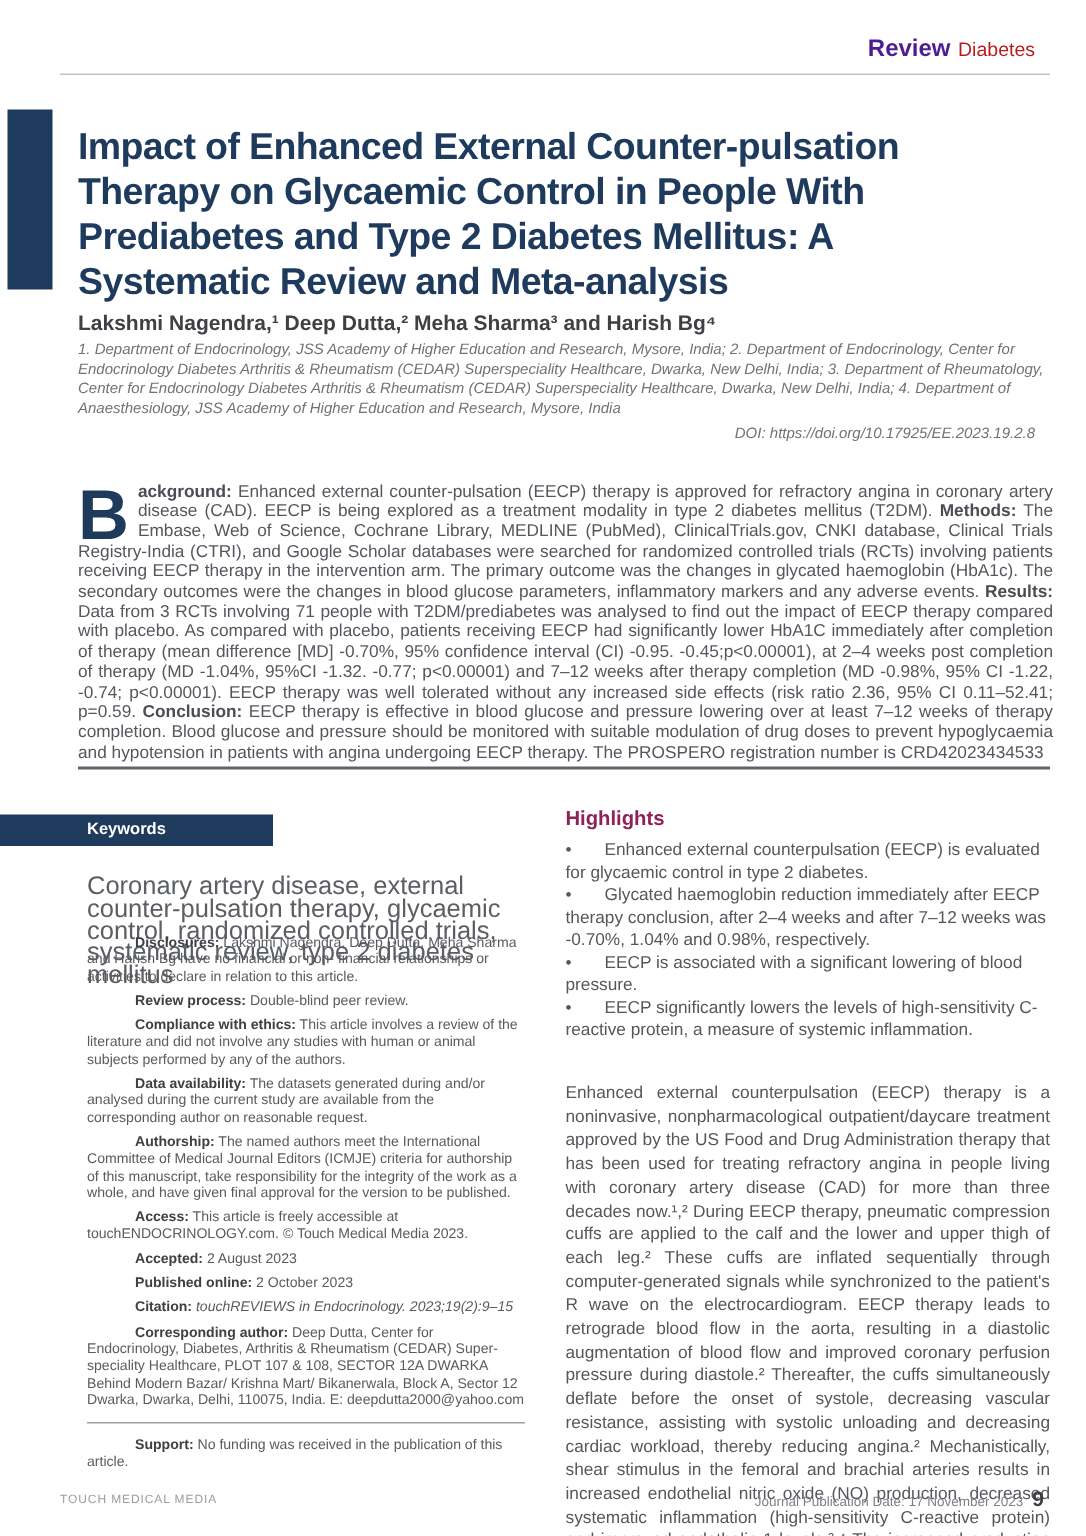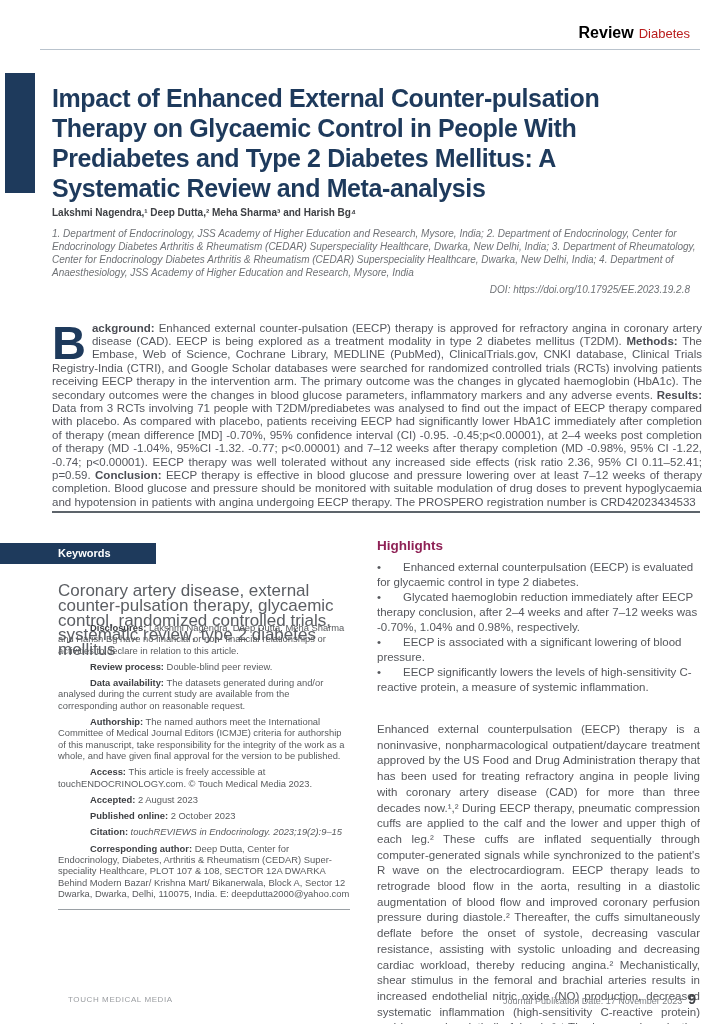--- a/index.html
+++ b/index.html
@@ -4,51 +4,51 @@
 <style>
   html,body { margin:0; padding:0; background:#e8e8e8; }
   .page {
     position:relative; width:724px; height:1024px; margin:0 auto;
     background:#ffffff; overflow:hidden;
     font-family:"Liberation Sans", sans-serif;
     -webkit-font-smoothing:antialiased;
   }
   
   .header-tags { position:absolute; top:24px; right:34px; }
-  .review-label { color:#000000; font-size:16px; font-weight:600; }
+  .review-label { color:#4c1d95; font-size:16px; font-weight:600; }
   .journal-label { color:#b91c1c; font-size:13px; margin-left:5px; }
   .header-rule { position:absolute; top:49px; left:40px; width:660px; height:1px; background:#b9c3cd; }
 
   
   .title-bar { position:absolute; left:5px; top:73px; width:30px; height:120px; background:#1e3a5c; }
   .article-title {
     position:absolute; left:52px; top:66px; width:575px;
     color:#1e3a5c; font-size:25px; font-weight:700; line-height:30px; letter-spacing:-0.4px;
   }
-  .authors { position:absolute; left:52px; top:207px; font-size:10px; font-weight:700; color:#3e4044; }
+  .authors { position:absolute; left:52px; top:207px; font-size:14px; font-weight:700; color:#3e4044; }
   .affiliations {
     position:absolute; left:52px; top:227px; width:645px;
     font-size:10px; font-style:italic; color:#6f7276; line-height:13px;
   }
   .doi { position:absolute; right:34px; top:284px; font-size:10px; font-style:italic; color:#6f7276; }
 
   
   .abstract {
     position:absolute; left:52px; top:310px; width:650px;
     font-size:11.5px; line-height:13.4px; color:#55575e; text-align:justify;
   }
   .abstract b { color:#4b4d54; }
   .dropcap {
     float:left; color:#1e3a5c; font-size:47px; line-height:38px; font-weight:700; padding:2px 6px 0 0;
   }
   .section-rule { position:absolute; left:52px; top:511px; width:648px; height:2px; background:#5d646b; }
 
   
   .keywords-bar {
-    position:absolute; left:0; top:543px; width:156px; height:21px; background:#1e3a5c;
+    position:absolute; left:0; top:543px; width:182px; height:21px; background:#1e3a5c;
     color:#ffffff; font-size:11px; font-weight:700; line-height:21px; padding-left:58px; box-sizing:border-box;
   }
   .keywords-text {
     position:absolute; left:58px; top:584px; width:292px;
     font-size:17px; line-height:14.8px; color:#5b5e63;
   }
   .notes { position:absolute; left:58px; top:622px; width:292px; }
   .note { font-size:9.4px; line-height:11.3px; color:#595b5e; margin:0 0 5px 0; }
   .note b { color:#3e4044;padding-left:32px; }
   .note .italic { font-style:italic; }
@@ -58,21 +58,21 @@
   .right-col { position:absolute; left:377px; top:538px; width:323px; }
   .highlights-heading { color:#8e2155; font-size:13.5px; font-weight:700; margin:0 0 7px 0; }
   .highlights-list { list-style:none; margin:0; padding:0; }
   .highlights-list li { font-size:11.5px; line-height:15px; color:#55575c; margin:0; }
   .highlights-list li::before { content:"\2022"; display:inline-block; width:26px; color:#55575c; }
   .body-paragraph {
     margin:27px 0 0 0; font-size:11.5px; line-height:15.7px; color:#55575c; text-align:justify;
   }
 
   
-  .footer-left { position:absolute; left:40px; bottom:20px; font-size:8px; letter-spacing:0.6px; color:#9a9da1;margin-left:28px; }
+  .footer-left { position:absolute; left:40px; bottom:20px; font-size:8px; letter-spacing:0.6px; color:#9a9da1; }
   .footer-right { position:absolute; right:28px; bottom:17px; font-size:9px; color:#7d8085; }
   .page-number { font-size:14px; font-weight:700; color:#3e4044; margin-left:6px; }
 </style>
 </head>
 <body>
 
 <div class="page">
 
   <div class="header-tags">
     <span class="review-label">Review</span><span class="journal-label">Diabetes</span>
@@ -88,28 +88,30 @@
   <p class="abstract"><span class="dropcap">B</span><b>ackground:</b><span> Enhanced external counter-pulsation (EECP) therapy is approved for refractory angina in coronary artery disease (CAD). EECP is being explored as a treatment modality in type 2 diabetes mellitus (T2DM). </span><b>Methods:</b><span> The Embase, Web of Science, Cochrane Library, MEDLINE (PubMed), ClinicalTrials.gov, CNKI database, Clinical Trials Registry-India (CTRI), and Google Scholar databases were searched for randomized controlled trials (RCTs) involving patients receiving EECP therapy in the intervention arm. The primary outcome was the changes in glycated haemoglobin (HbA1c). The secondary outcomes were the changes in blood glucose parameters, inflammatory markers and any adverse events. </span><b>Results:</b><span> Data from 3 RCTs involving 71 people with T2DM/prediabetes was analysed to find out the impact of EECP therapy compared with placebo. As compared with placebo, patients receiving EECP had significantly lower HbA1C immediately after completion of therapy (mean difference [MD] -0.70%, 95% confidence interval (CI) -0.95. -0.45;p&lt;0.00001), at 2–4 weeks post completion of therapy (MD -1.04%, 95%CI -1.32. -0.77; p&lt;0.00001) and 7–12 weeks after therapy completion (MD -0.98%, 95% CI -1.22, -0.74; p&lt;0.00001). EECP therapy was well tolerated without any increased side effects (risk ratio 2.36, 95% CI 0.11–52.41; p=0.59. </span><b>Conclusion:</b><span> EECP therapy is effective in blood glucose and pressure lowering over at least 7–12 weeks of therapy completion. Blood glucose and pressure should be monitored with suitable modulation of drug doses to prevent hypoglycaemia and hypotension in patients with angina undergoing EECP therapy. The PROSPERO registration number is CRD42023434533</span></p>
 
   <div class="section-rule"></div>
 
   <div class="keywords-bar">Keywords</div>
   <div class="keywords-text">Coronary artery disease, external counter-pulsation therapy, glycaemic control, randomized controlled trials, systematic review, type 2 diabetes mellitus</div>
 
   <div class="notes">
     <p class="note"><b>Disclosures:</b><span> Lakshmi Nagendra, Deep Dutta, Meha Sharma and Harish Bg have no financial or non- financial relationships or activities to declare in relation to this article.</span></p>
     <p class="note"><b>Review process:</b><span> Double-blind peer review.</span></p>
+    <p class="note"><b>Compliance with ethics:</b><span> This article involves a review of the literature and did not involve any studies with human or animal subjects performed by any of the authors.</span></p>
     <p class="note"><b>Data availability:</b><span> The datasets generated during and/or analysed during the current study are available from the corresponding author on reasonable request.</span></p>
     <p class="note"><b>Authorship:</b><span> The named authors meet the International Committee of Medical Journal Editors (ICMJE) criteria for authorship of this manuscript, take responsibility for the integrity of the work as a whole, and have given final approval for the version to be published.</span></p>
     <p class="note"><b>Access:</b><span> This article is freely accessible at touchENDOCRINOLOGY.com. © Touch Medical Media 2023.</span></p>
     <p class="note"><b>Accepted:</b><span> 2 August 2023</span></p>
     <p class="note"><b>Published online:</b><span> 2 October 2023</span></p>
     <p class="note"><b>Citation:</b><span class="italic"> touchREVIEWS in Endocrinology. 2023;19(2):9–15</span></p>
     <p class="note"><b>Corresponding author:</b><span> Deep Dutta, Center for Endocrinology, Diabetes, Arthritis &amp; Rheumatism (CEDAR) Super-speciality Healthcare, PLOT 107 &amp; 108, SECTOR 12A DWARKA Behind Modern Bazar/ Krishna Mart/ Bikanerwala, Block A, Sector 12 Dwarka, Dwarka, Delhi, 110075, India. E: deepdutta2000@yahoo.com</span></p>
     <div class="support-rule"></div>
+    <p class="note"><b>Support:</b><span> No funding was received in the publication of this article.</span></p>
   </div>
 
   <div class="right-col">
     <h2 class="highlights-heading">Highlights</h2>
     <ul class="highlights-list">
       <li>Enhanced external counterpulsation (EECP) is evaluated for glycaemic control in type 2 diabetes.</li>
       <li>Glycated haemoglobin reduction immediately after EECP therapy conclusion, after 2–4 weeks and after 7–12 weeks was -0.70%, 1.04% and 0.98%, respectively.</li>
       <li>EECP is associated with a significant lowering of blood pressure.</li>
       <li>EECP significantly lowers the levels of high-sensitivity C-reactive protein, a measure of systemic inflammation.</li>
     </ul>

